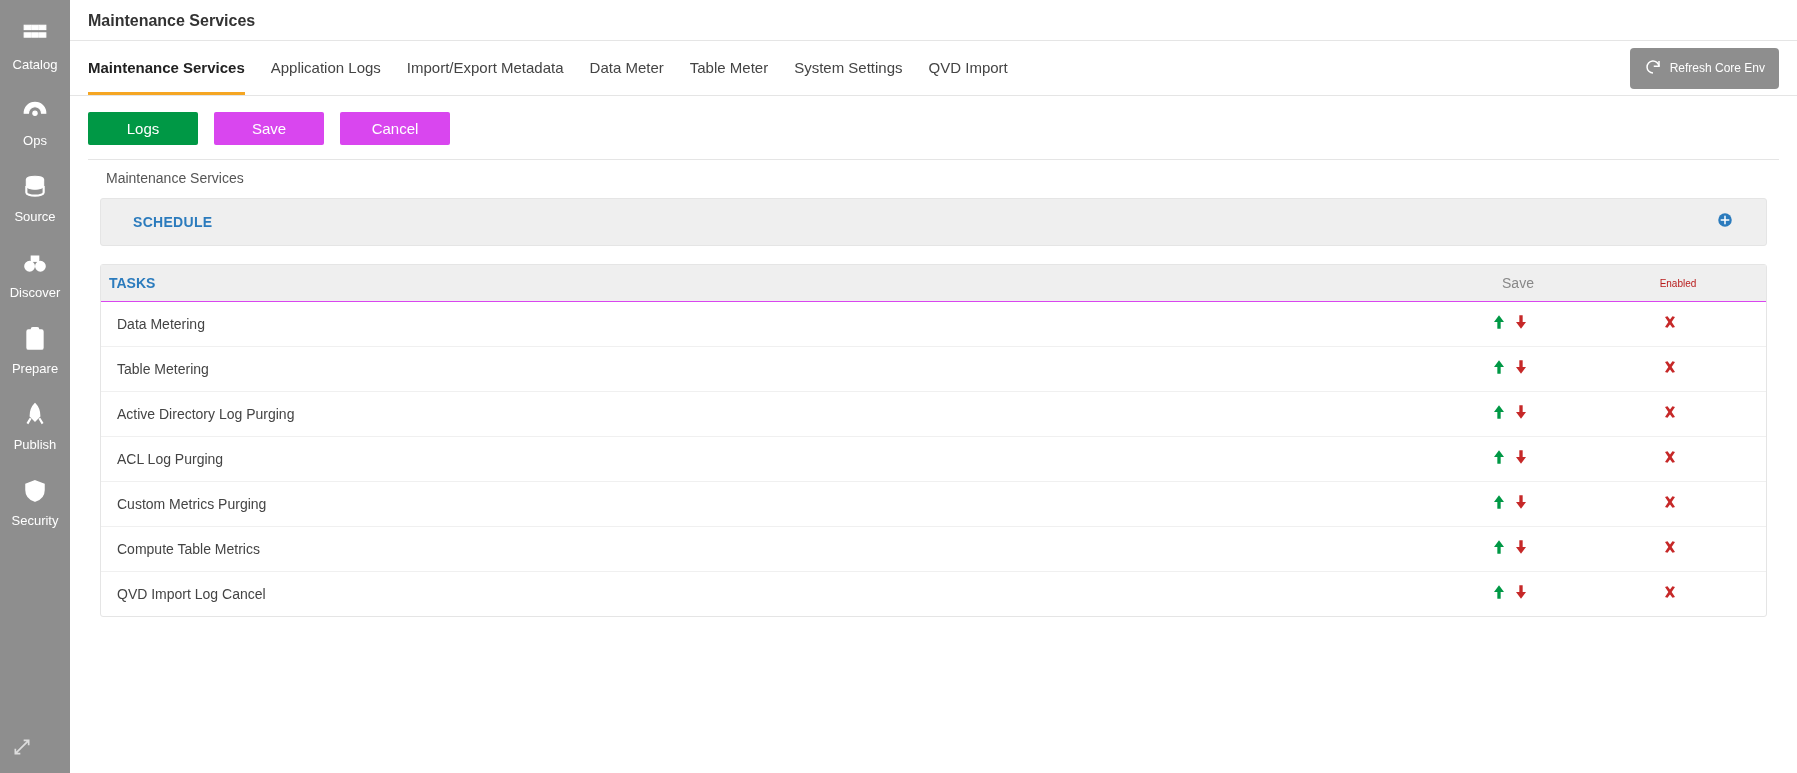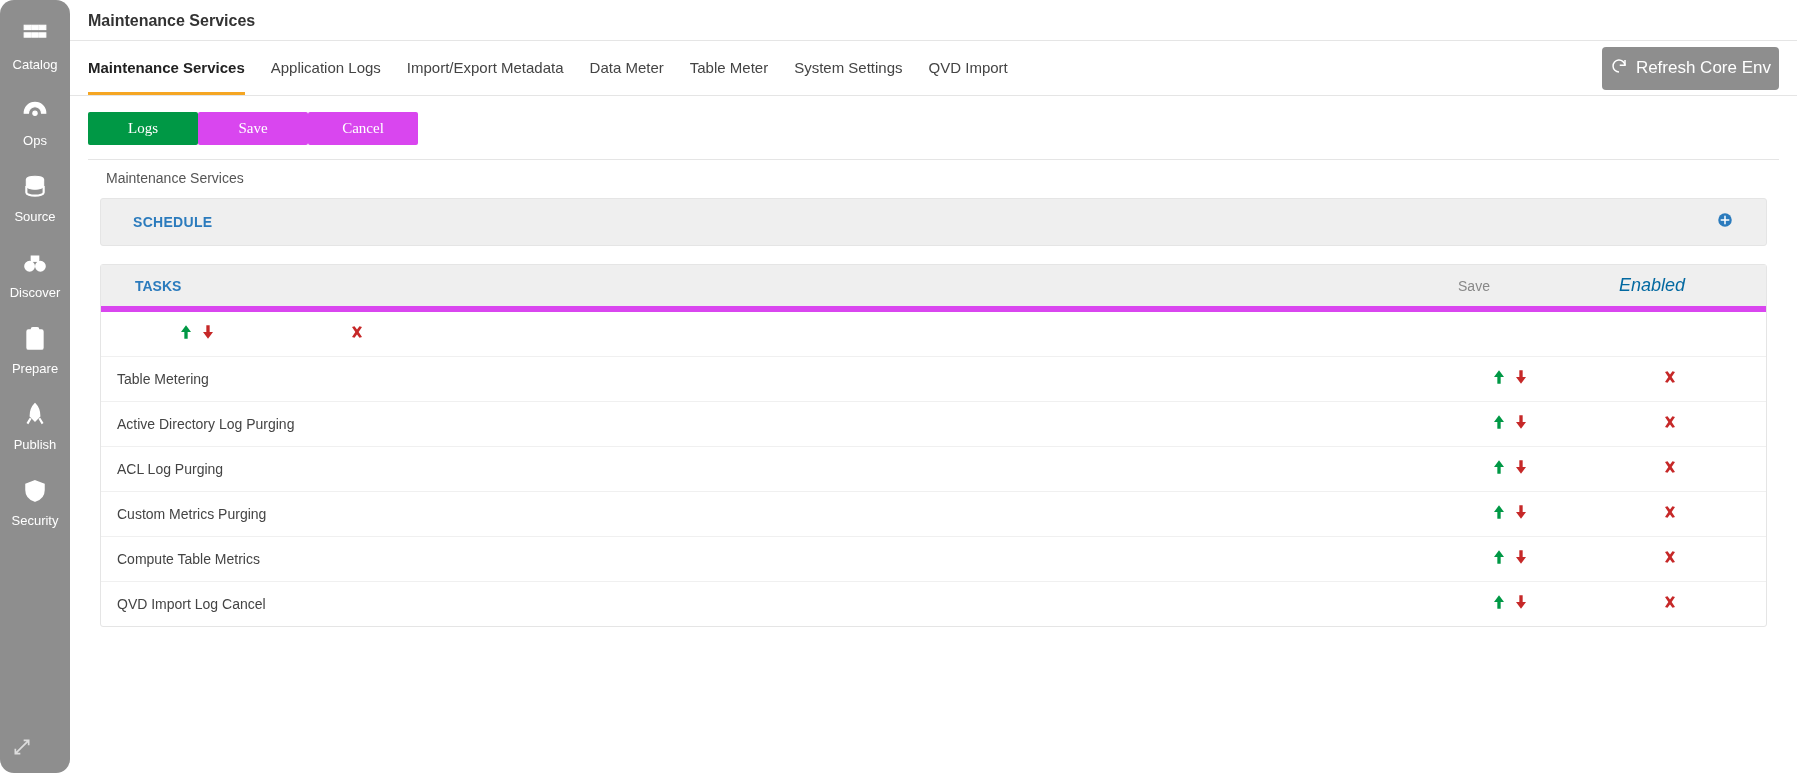--- a/index.html
+++ b/index.html
@@ -9,21 +9,20 @@
   
   .sidebar {
     width: 70px;
     background: #8e8e8e;
     display: flex;
     flex-direction: column;
     align-items: center;
     padding-top: 10px;
     position: relative;
     flex-shrink: 0;
-    border-radius: 14px;
   }
   .sidebar-item {
     width: 100%;
     display: flex;
     flex-direction: column;
     align-items: center;
     color: #fff;
     font-size: 13px;
     padding: 12px 0 14px 0;
     cursor: pointer;
@@ -68,32 +67,31 @@
   .tab.active { font-weight: 700; color: #222; border-bottom-color: #f5a623; }
 
   .refresh-btn {
     display: flex;
     align-items: center;
     gap: 8px;
     background: #8e8e8e;
     color: #fff;
     border: none;
     border-radius: 4px;
-    padding: 10px 8px;
-    font-size: 17px;
+    padding: 10px 14px;
+    font-size: 12px;
     cursor: pointer;
     font-family: inherit;
   }
   .refresh-btn svg { width: 18px; height: 18px; fill: none; stroke: #fff; stroke-width: 2; }
 
   .action-row {
     display: flex;
-    gap: 0;
+    gap: 16px;
     padding: 16px 18px 14px 18px;
-    font-family: Liberation Serif, serif;
   }
   .btn {
     min-width: 110px;
     text-align: center;
     padding: 8px 18px;
     border: none;
     border-radius: 2px;
     font-size: 15px;
     color: #fff;
     cursor: pointer;
@@ -127,27 +125,26 @@
     color: #2b7bbd;
     letter-spacing: 0.3px;
   }
   .add-icon svg { width: 18px; height: 18px; }
 
   .tasks-panel { border: 1px solid #e5e5e5; border-radius: 3px; }
   .tasks-header {
     display: flex;
     align-items: center;
     background: #efefef;
-    padding: 10px 34px;
-    border-bottom: 6px solid #d946ef;
-    gap: 18px;
+    padding: 10px 8px;
+    border-bottom: 1px solid #d946ef;
   }
   .col-name  { flex: 1; font-size: 14px; font-weight: 700; color: #2b7bbd; }
   .col-order { width: 160px; text-align: center; font-size: 14px; color: #888; }
-  .col-enabled { width: 160px; text-align: center; font-size: 18px; color: #0369a1; font-style: italic; }
+  .col-enabled { width: 160px; text-align: center; font-size: 10px; color: #b91c1c; }
 
   .task-row {
     display: flex;
     align-items: center;
     padding: 10px 16px;
     border-bottom: 1px solid #f0f0f0;
   }
   .task-row:last-child { border-bottom: none; }
   .task-name { flex: 1; font-size: 14px; color: #444; }
   .task-order { width: 160px; display: flex; justify-content: center; gap: 2px; }
@@ -285,20 +282,21 @@
     </div>
 
     <div class="tasks-panel">
       <div class="tasks-header">
         <span class="col-name">TASKS</span>
         <span class="col-order">Save</span>
         <span class="col-enabled">Enabled</span>
       </div>
       <div id="task-rows">
           <div class="task-row">
+            <span class="task-name">Data Metering</span>
             <span class="task-order">
               <span class="arrow-up"><svg viewBox="0 0 24 24">
                   <path d="M12 4l-6 8h4v8h4v-8h4z"></path>
                 </svg></span>
               <span class="arrow-down"><svg viewBox="0 0 24 24">
                   <path d="M12 20l6-8h-4V4h-4v8H6z"></path>
                 </svg></span>
             </span>
             <span class="task-enabled">
               <span class="x-icon"><svg viewBox="0 0 24 24">

